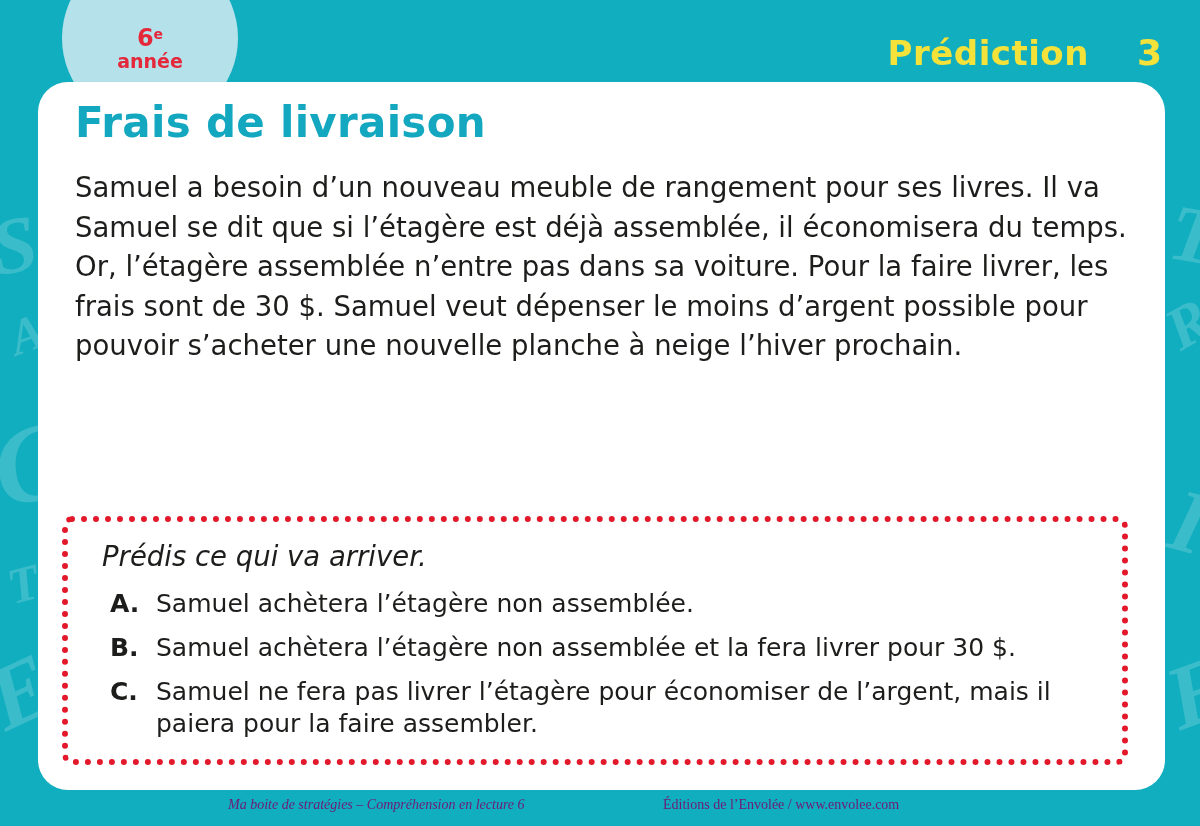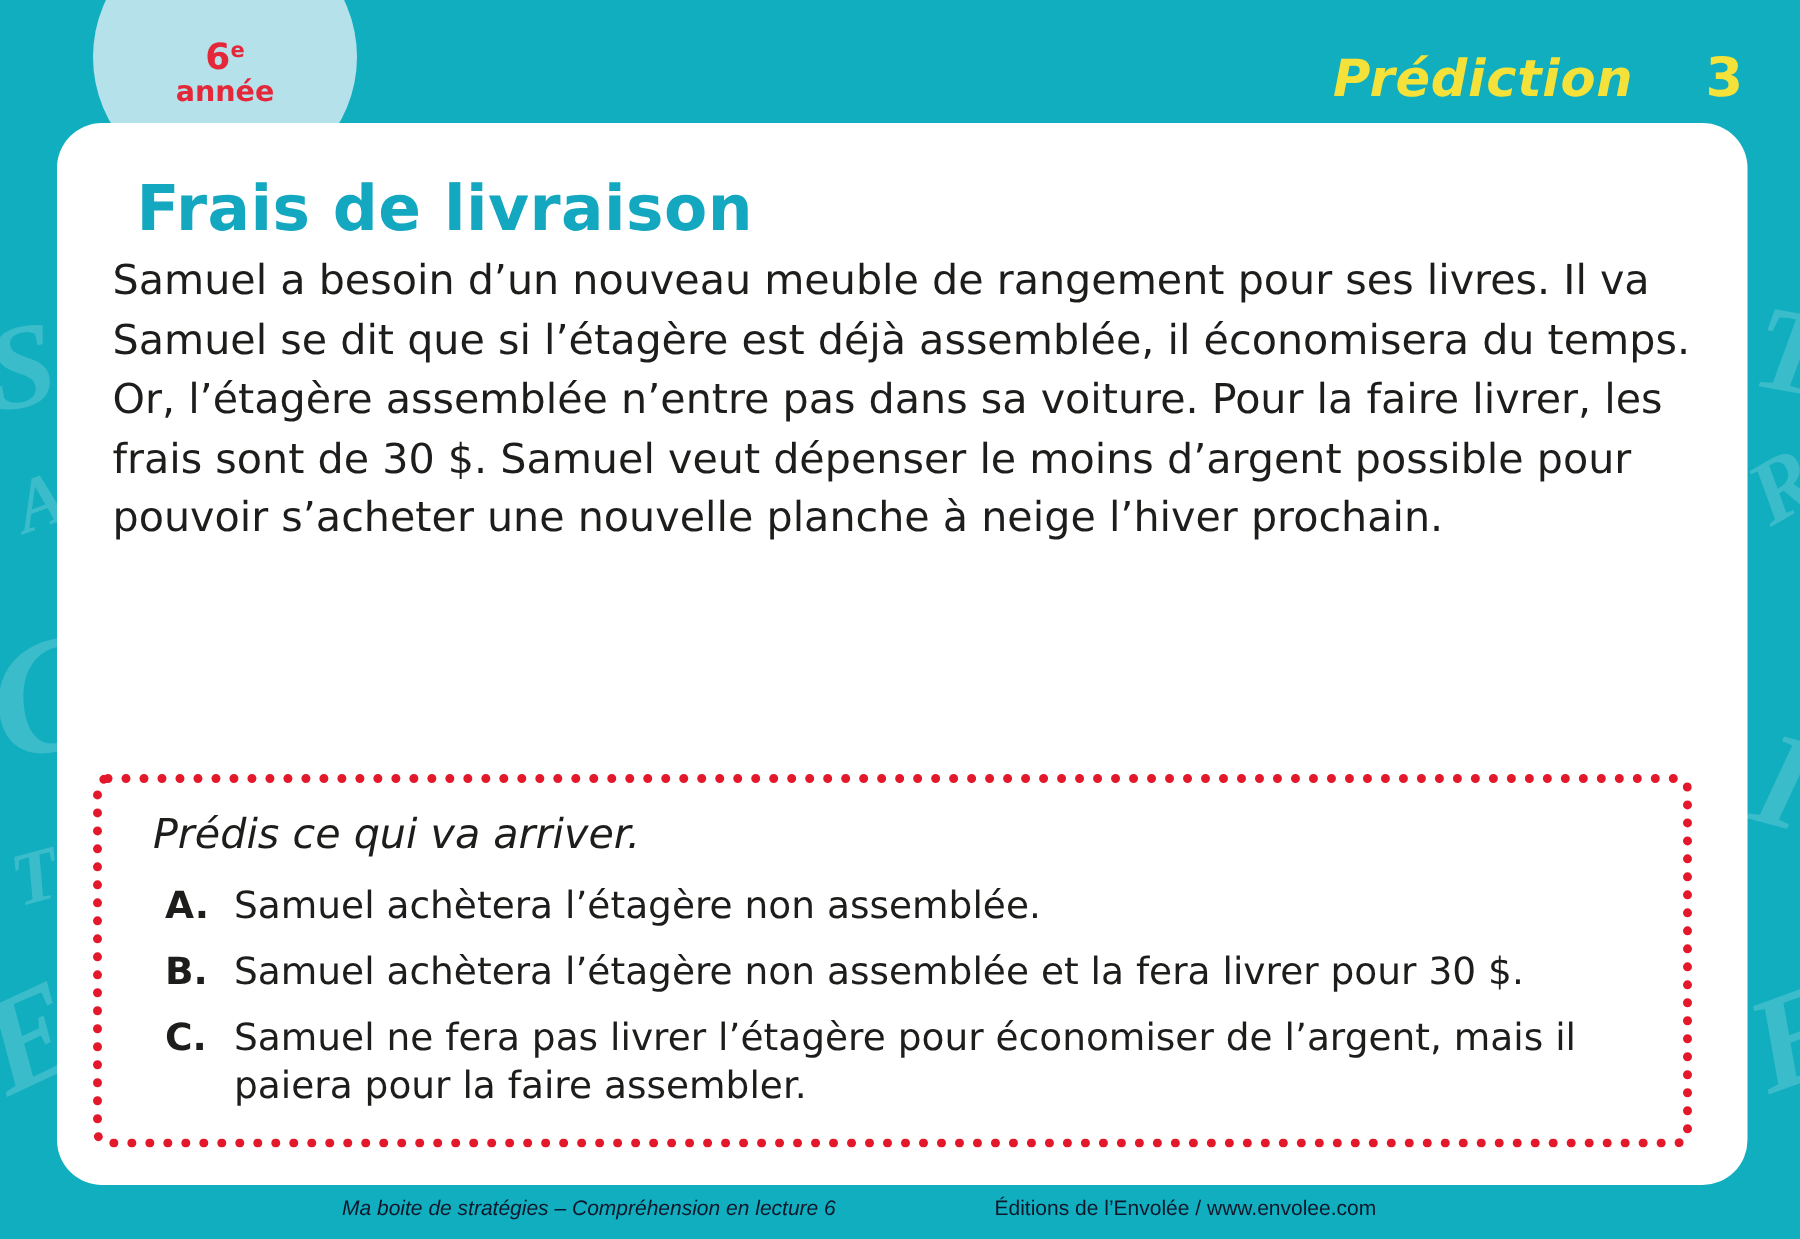--- a/index.html
+++ b/index.html
@@ -21,28 +21,28 @@
     position:absolute; left:62px; top:26px; width:176px; text-align:center;
     color:#e5273a; font-weight:bold; line-height:1;
   }
   .badge-grade { font-size:24px; display:block; }
   .badge-grade sup { font-size:14px; vertical-align:top; position:relative; top:1px; }
   .badge-year { font-size:19px; display:block; margin-top:2px; }
   .header-right {
     position:absolute; top:32px; right:38px; display:flex; align-items:baseline; gap:48px;
     color:#f4e23a; font-weight:bold;
   }
-  .category { font-size:34px; letter-spacing:0.5px;font-style:italic; }
+  .category { font-size:34px; letter-spacing:0.5px; }
   .card-number { font-size:36px; }
   .card {
     position:absolute; left:38px; top:82px; width:1127px; height:708px;
     background:#fff; border-radius:30px;
   }
   .title {
-    position:absolute; left:75px; top:98px; margin:16px;
+    position:absolute; left:75px; top:98px; margin:0;
     color:#13a7c0; font-size:42px; font-weight:bold; letter-spacing:0.3px;
   }
   .passage {
     position:absolute; left:75px; top:168px; width:1075px; margin:0;
     color:#1d1d1b; font-size:27.5px; line-height:39.5px;
   }
   .passage span { display:block; white-space:nowrap; }
   .question-box {
     position:absolute; left:62px; top:516px; width:1066px; height:249px;
     box-sizing:border-box;
@@ -51,21 +51,21 @@
   .prompt {
     position:absolute; left:102px; top:540px; margin:0;
     color:#1d1d1b; font-size:27.5px;font-style:italic;
   }
   .options { position:absolute; left:110px; top:588px; margin:0; padding:0; list-style:none; }
   .option { display:flex; color:#1d1d1b; font-size:25px; line-height:32px; margin-bottom:12px; }
   .option-letter { width:46px; flex:none; font-weight:bold; }
   .option-text { width:940px; }
   .footer {
     position:absolute; top:797px; left:0; width:988px; height:18px;
-    font-family:Liberation Sans, sans-serif; color:#0f172a; font-size:14px;
+    font-family:Liberation Serif, serif; color:#701a75; font-size:14px;
   }
   .footer-left { position:absolute; left:228px; font-style:italic; }
   .footer-right { position:absolute; left:663px; }
 </style>
 </head>
 <body>
 
 <div class="bg-letter" style="left:-8px;top:200px;font-size:80px;transform:rotate(-10deg);">S</div>
 <div class="bg-letter" style="left:10px;top:305px;font-size:50px;transform:rotate(-20deg);">A</div>
 <div class="bg-letter" style="left:-6px;top:400px;font-size:110px;transform:rotate(-12deg);">G</div>

